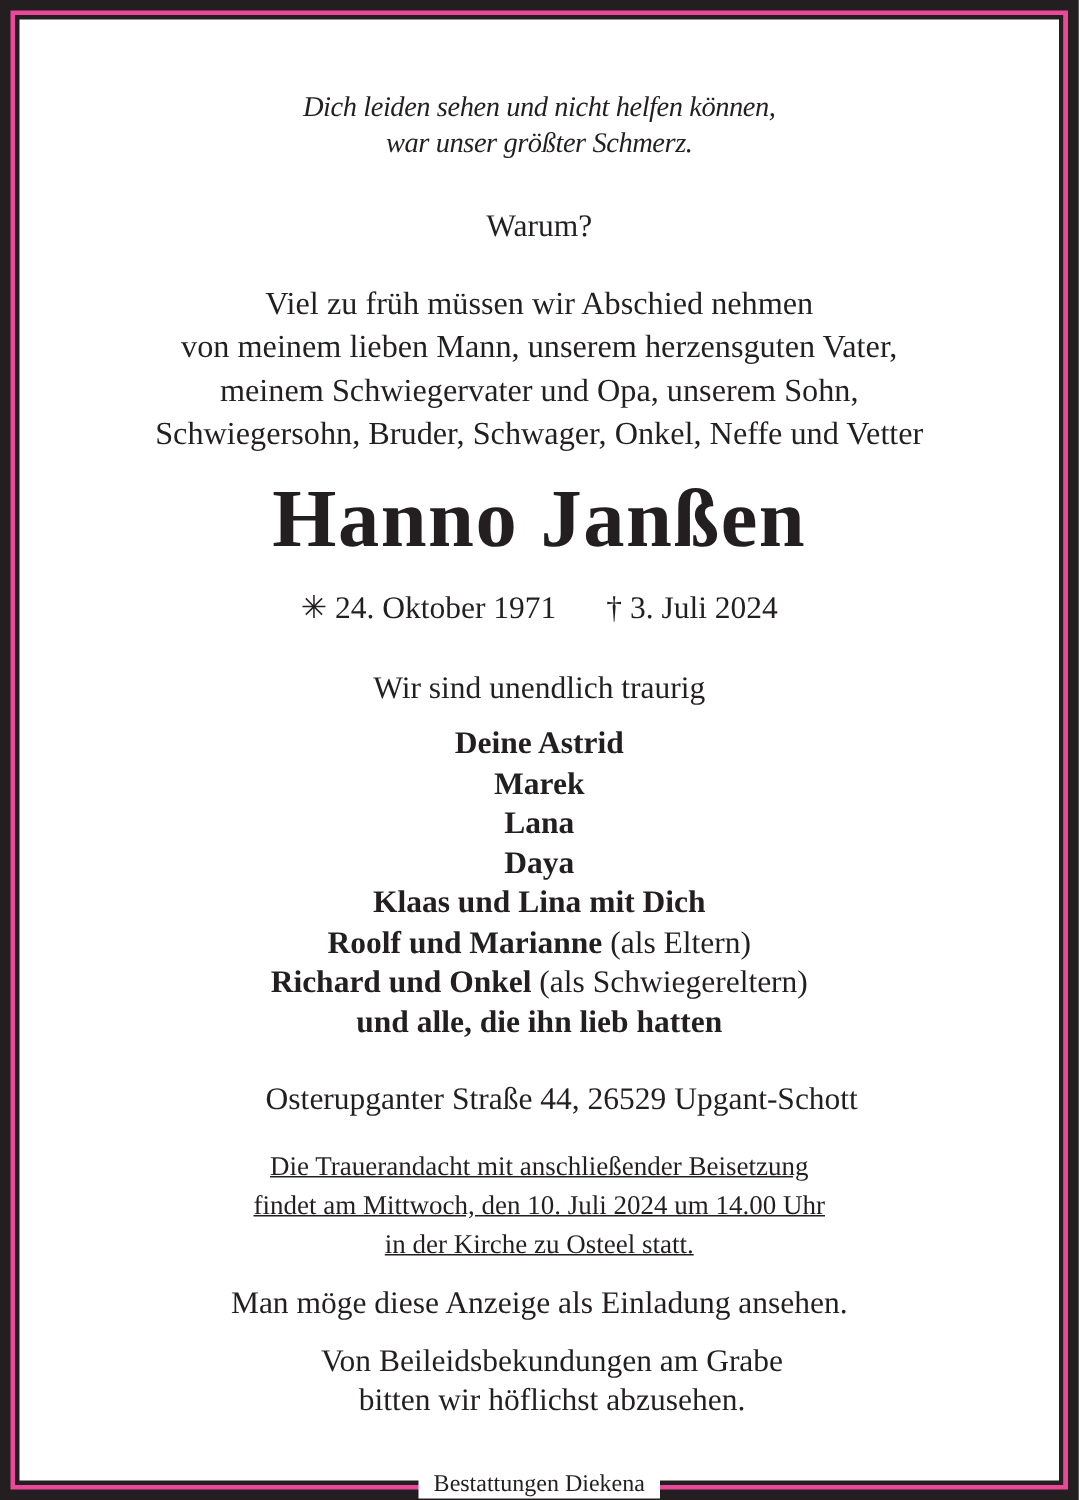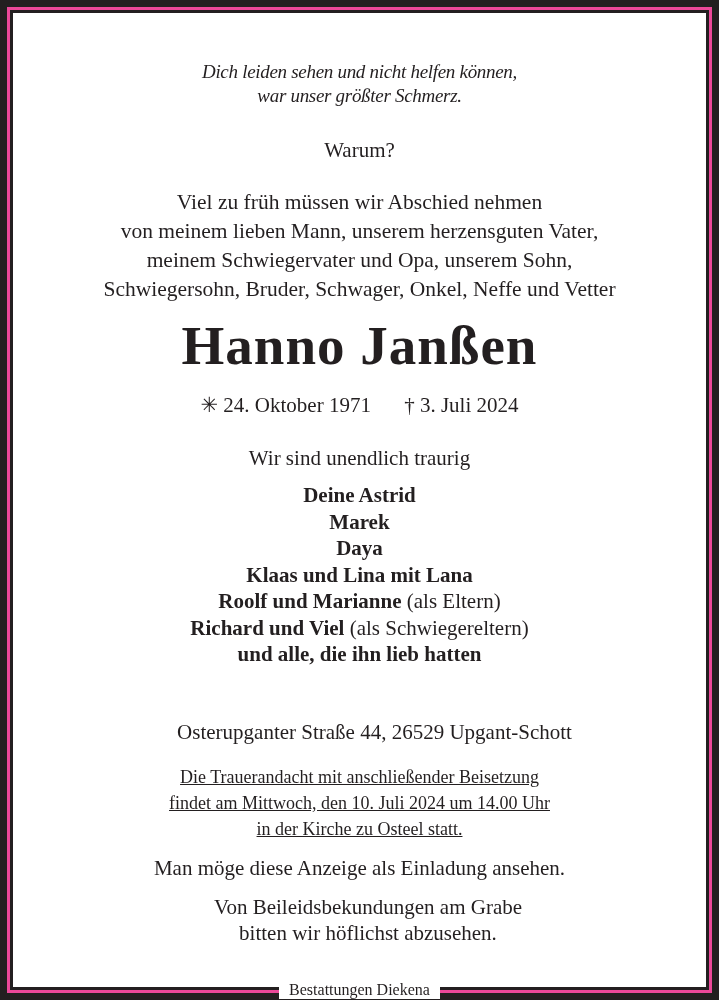--- a/index.html
+++ b/index.html
@@ -43,24 +43,25 @@
       </div>
       <div class="name">Hanno Janßen</div>
       <div class="dates">
         <span><span style="margin:0">✳</span> <span style="margin:0">24. Oktober 1971</span></span>
         <span><span style="margin:0">†</span> <span style="margin:0">3. Juli 2024</span></span>
       </div>
       <div class="sad">Wir sind unendlich traurig</div>
       <div class="mourners">
         <div><b>Deine Astrid</b><span></span></div>
         <div><b>Marek</b><span></span></div>
+        <div><b>Lana</b><span></span></div>
         <div><b>Daya</b><span></span></div>
-        <div><b>Klaas und Lina mit Lana</b><span></span></div>
+        <div><b>Klaas und Lina mit Dich</b><span></span></div>
         <div><b>Roolf und Marianne</b><span> (als Eltern)</span></div>
-        <div><b>Richard und Viel</b><span> (als Schwiegereltern)</span></div>
+        <div><b>Richard und Onkel</b><span> (als Schwiegereltern)</span></div>
         <div><b>und alle, die ihn lieb hatten</b><span></span></div>
       </div>
       <div class="address">Osterupganter Straße 44, 26529 Upgant-Schott</div>
       <div class="service">
         <div>Die Trauerandacht mit anschließender Beisetzung</div>
         <div>findet am Mittwoch, den 10. Juli 2024 um 14.00 Uhr</div>
         <div>in der Kirche zu Osteel statt.</div>
       </div>
       <div class="invite">Man möge diese Anzeige als Einladung ansehen.</div>
       <div class="condolence">

